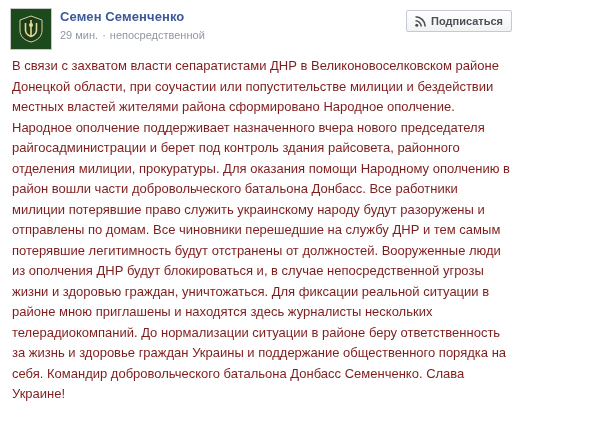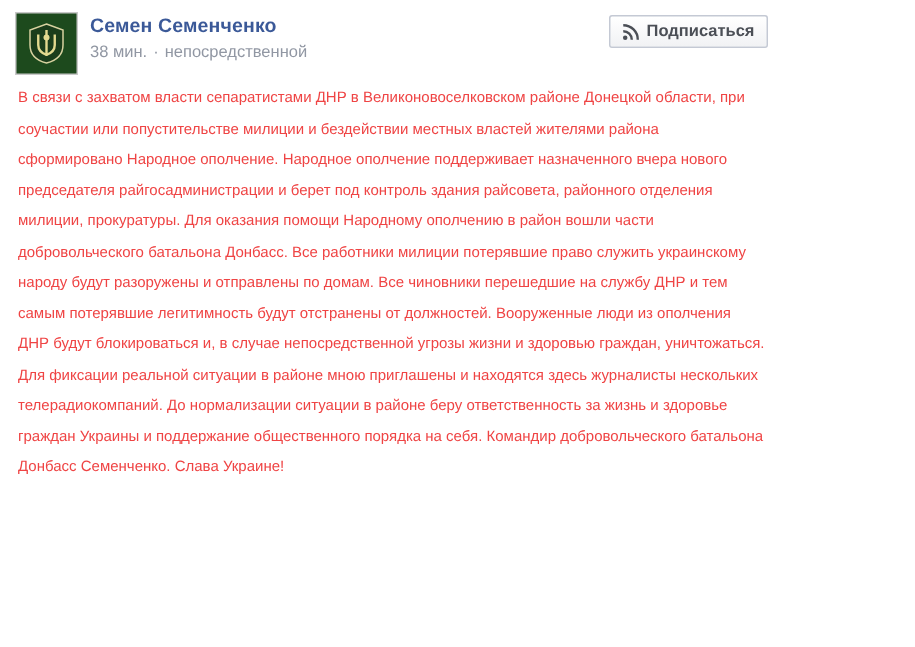--- a/index.html
+++ b/index.html
@@ -95,23 +95,23 @@
   }
   .subscribe-btn .rss-icon {
     width: 11px;
     height: 11px;
     margin-right: 5px;
     flex: 0 0 11px;
     display: block;
   }
   .post-body {
     padding: 8px 12px 0 12px;
-    font-size: 10px;
+    font-size: 13px;
     line-height: 20.5px;
-    color: #ef4444;
+    color: #7f1d1d;
     text-align: left;
     white-space: pre-wrap;
     word-wrap: break-word;
   }
   .footer-rule {
     position: absolute;
     left: 0;
     right: 0;
     bottom: 0;
     height: 9px;
@@ -130,21 +130,21 @@
         <path d="M13 1 L24 5 L24 15 C24 22 19 25.5 13 27 C7 25.5 2 22 2 15 L2 5 Z" fill="#1b3d1b" stroke="#d8d2a0" stroke-width="1"></path>
         <path d="M13 5 L13 22" stroke="#e3d98f" stroke-width="1.6"></path>
         <path d="M7.5 8 L7.5 15 C7.5 18.5 10 20.5 13 21.5 C16 20.5 18.5 18.5 18.5 15 L18.5 8" stroke="#e3d98f" stroke-width="1.6" fill="none"></path>
         <circle cx="13" cy="10" r="2" fill="#e3d98f"></circle>
       </svg>
     </div>
 
     <div class="header-text">
       <div class="author-name">Семен Семенченко</div>
       <div class="meta-row">
-        <span>38 мин.</span>
+        <span>29 мин.</span>
         <span class="meta-sep">·</span>
         <span class="meta-edited">непосредственной</span>
       </div>
     </div>
 
     <div class="subscribe-btn">
       <svg class="rss-icon" viewBox="0 0 11 11">
         <circle cx="1.8" cy="9.2" r="1.5" fill="#4b4f56"></circle>
         <path d="M0.5 5.6 A4.9 4.9 0 0 1 5.4 10.5 L7.0 10.5 A6.5 6.5 0 0 0 0.5 4.0 Z" fill="#4b4f56"></path>
         <path d="M0.5 1.6 A8.9 8.9 0 0 1 9.4 10.5 L11.0 10.5 A10.5 10.5 0 0 0 0.5 0.0 Z" fill="#4b4f56"></path>

